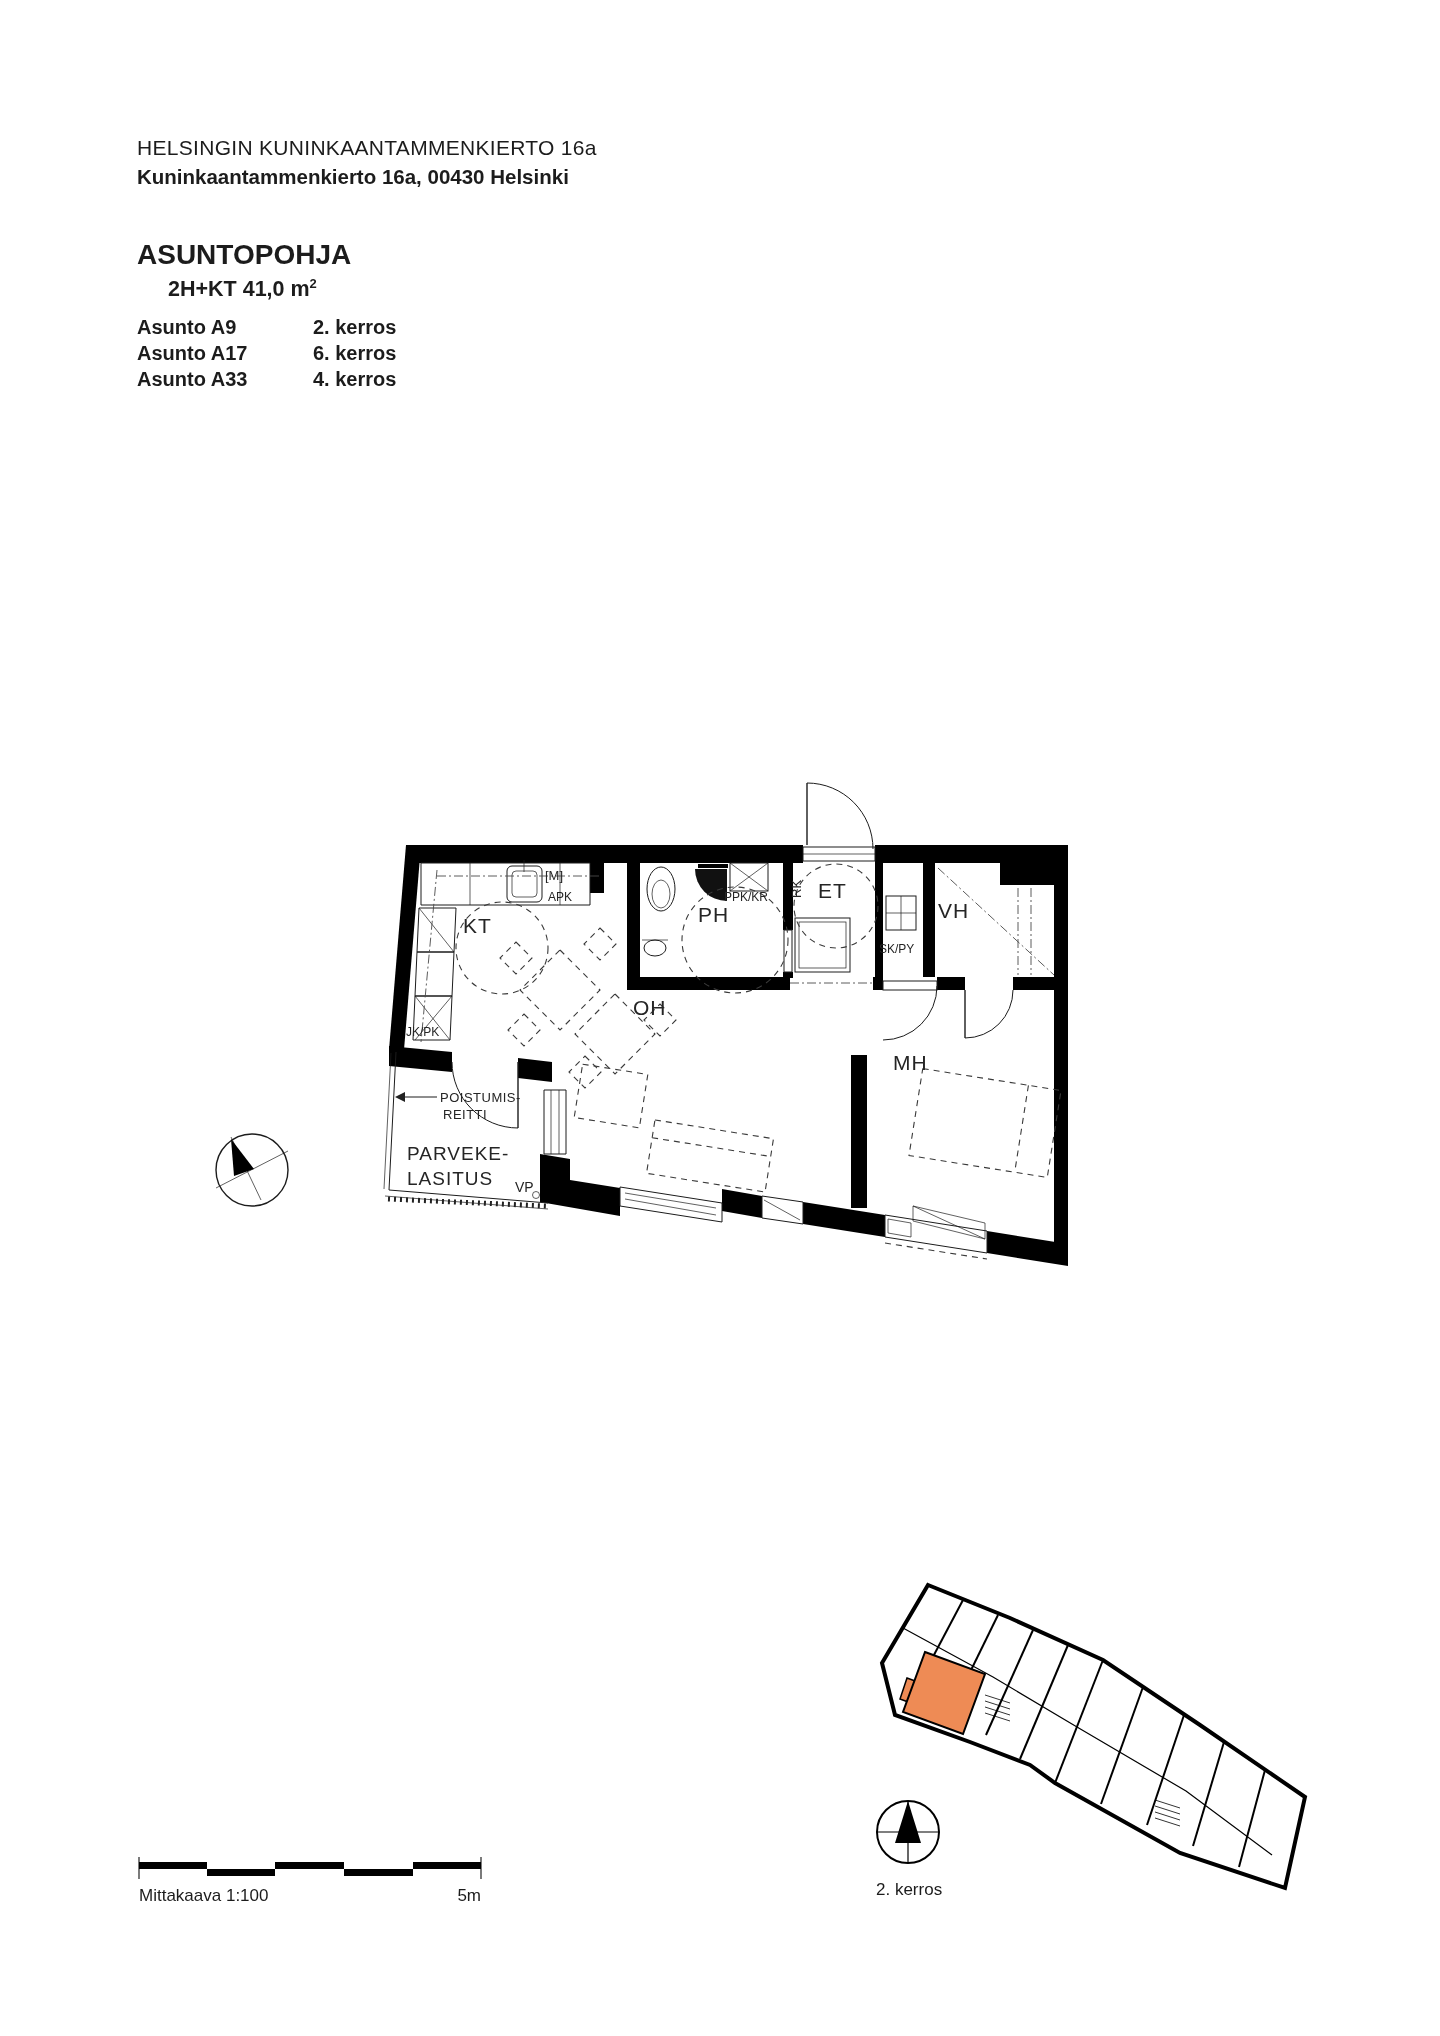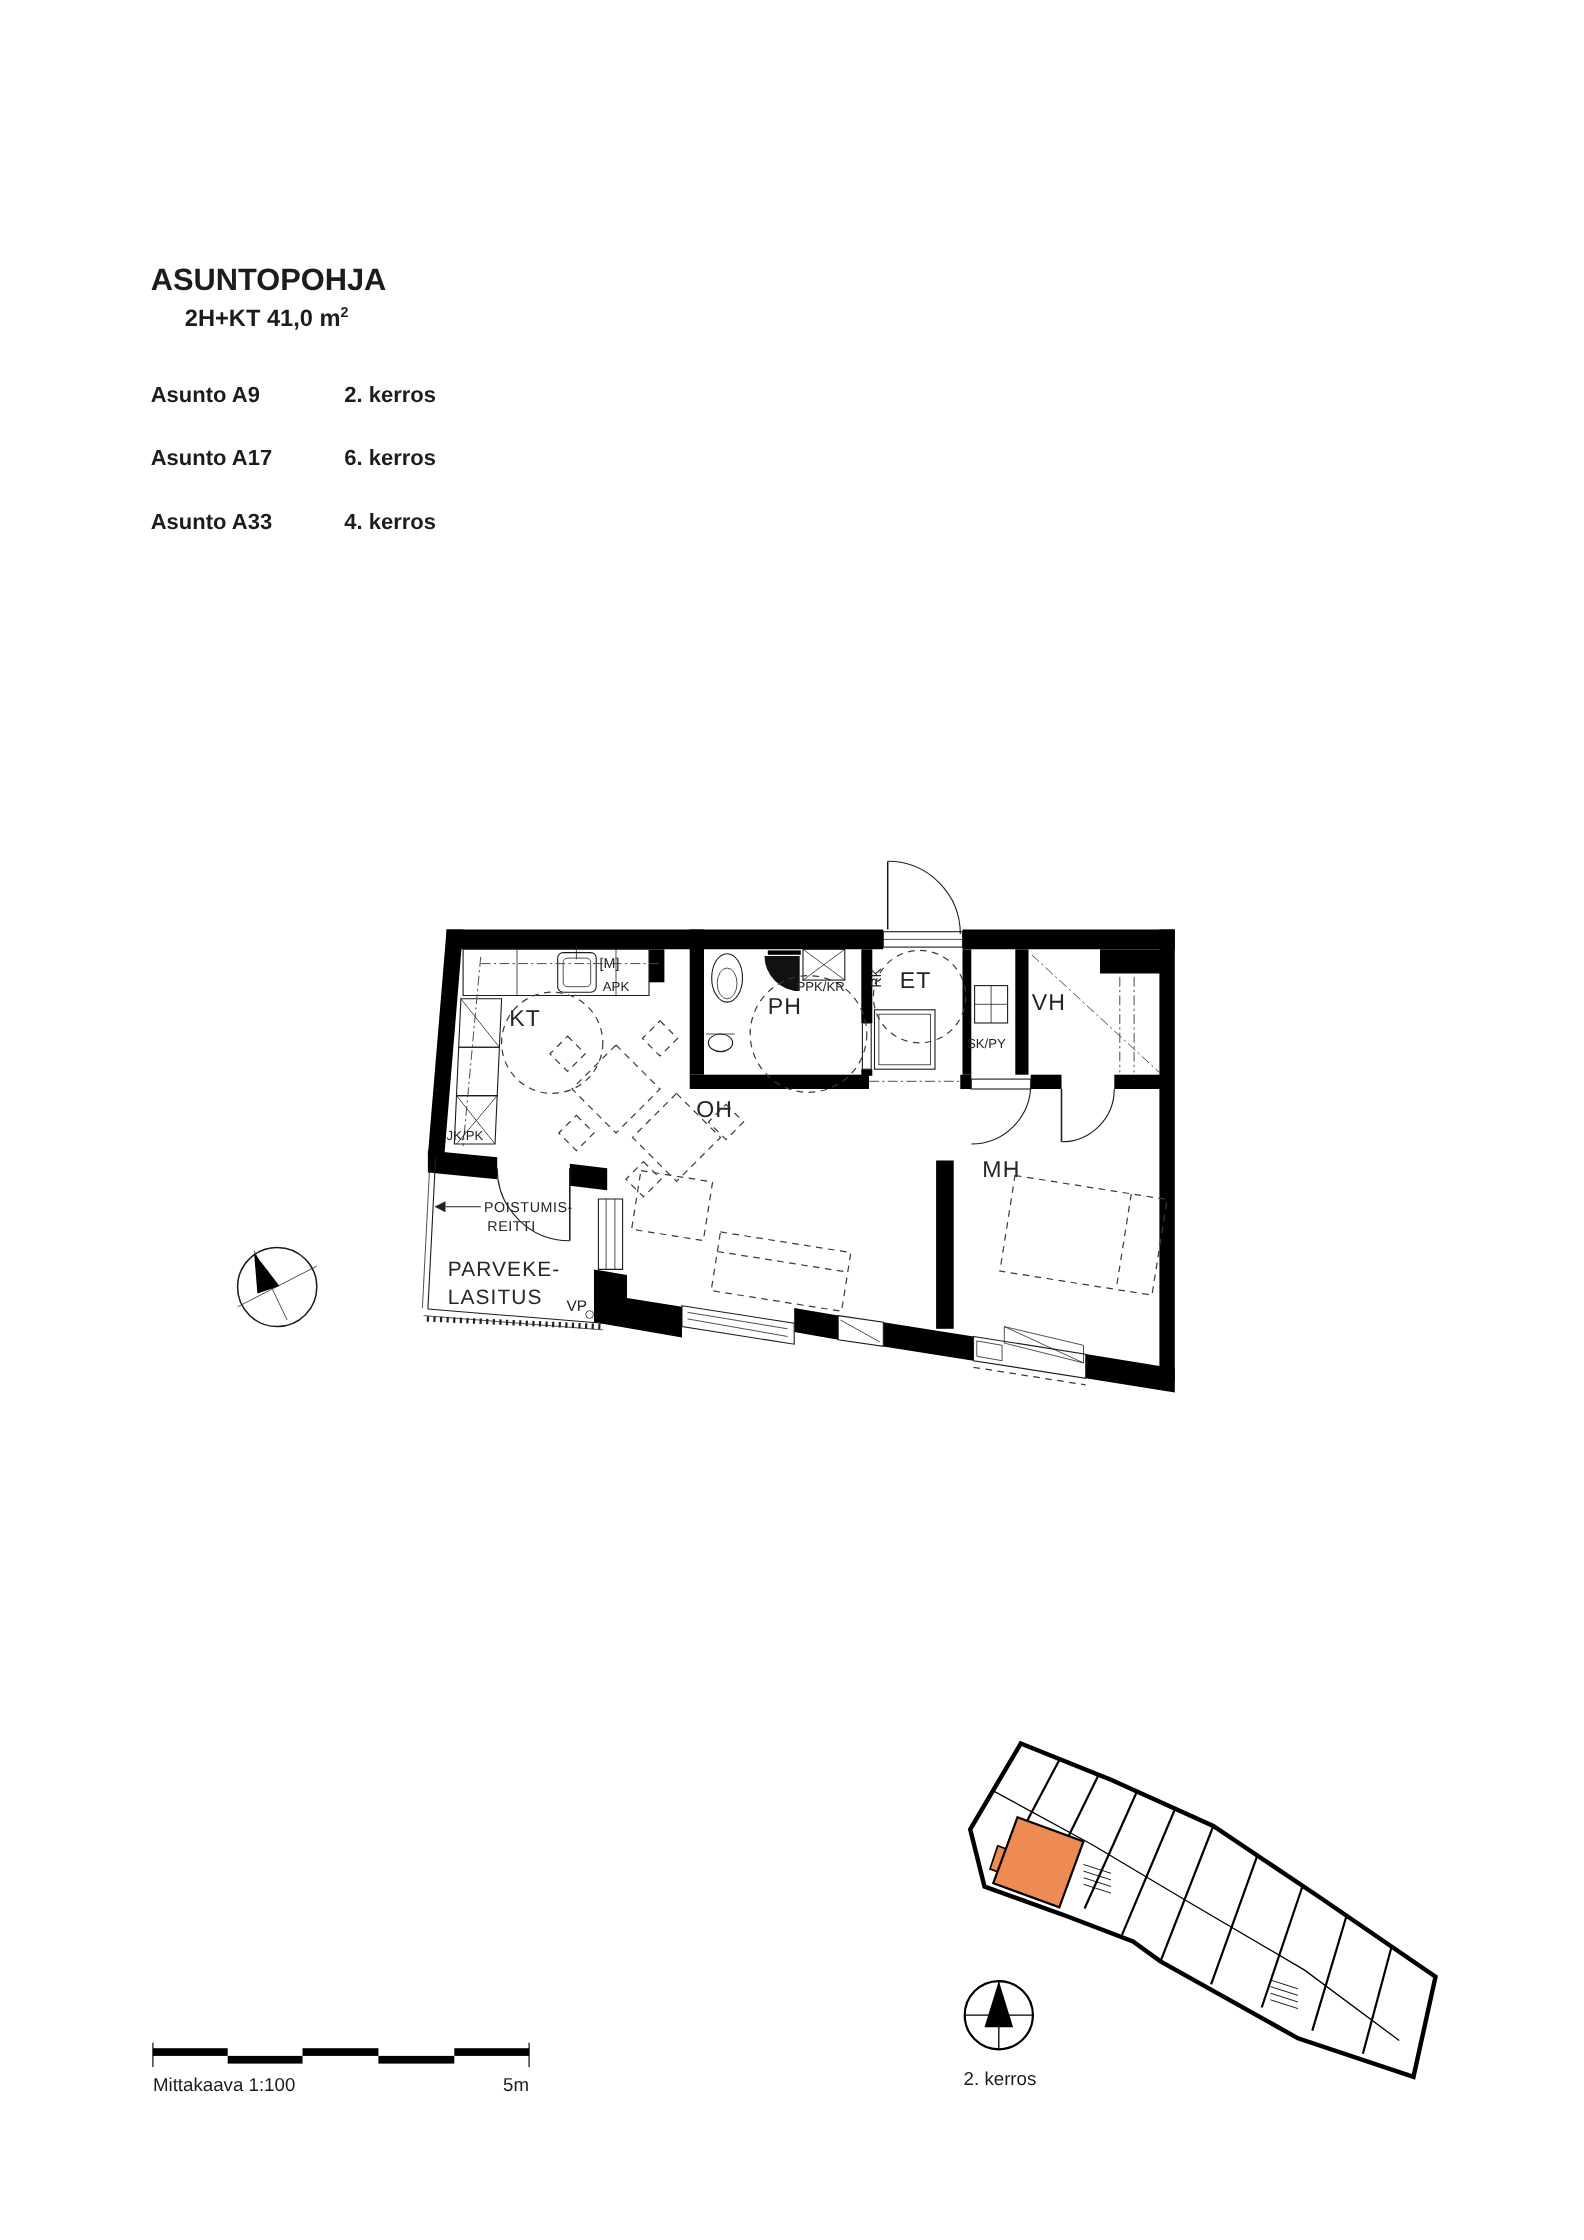--- a/index.html
+++ b/index.html
@@ -4,40 +4,44 @@
 <style>
   html,body{margin:0;padding:0;background:#fff;}
   .page{position:relative;width:1440px;height:2036px;background:#ffffff;overflow:hidden;
         font-family:"Liberation Sans",sans-serif;color:#1c1c1c;}
   .abs{position:absolute;}
   .hdr1{font-size:21px;font-weight:400;letter-spacing:.3px;white-space:nowrap;}
   .hdr2{font-size:20.5px;font-weight:700;margin-top:5px;white-space:nowrap;}
   .ptype{font-size:28px;font-weight:700;}
   .psize{font-size:21.5px;font-weight:700;margin-top:5px;margin-left:31px;}
   .psize sup{font-size:13px;}
-  .aptrow{display:grid;grid-template-columns:176px auto;font-size:20px;font-weight:700;line-height:26px;margin-top:32px;}
+  .aptrow{display:grid;grid-template-columns:176px auto;font-size:20px;font-weight:700;line-height:26px;}
   svg{position:absolute;display:block;}
   svg text{font-family:"Liberation Sans",sans-serif;fill:#252525;}
   .roomlbl{font-size:21px;letter-spacing:1px;}
   .smlbl{font-size:12px;}
   .balclbl{font-size:19px;letter-spacing:1px;}
   .exitlbl{font-size:13px;letter-spacing:.5px;}
   .caption{font-size:17px;fill:#1c1c1c;}
   .thin{stroke:#1c1c1c;stroke-width:1;fill:none;}
   .thin7{stroke:#1c1c1c;stroke-width:.7;fill:none;}
   .dash{stroke:#3a3a3a;stroke-width:1.1;fill:none;stroke-dasharray:6 5;}
   .dashdot{stroke:#4a4a4a;stroke-width:.9;fill:none;stroke-dasharray:9 3 2 3;}
   .wall{fill:#000;stroke:none;}
   .white{fill:#fff;}
 </style>
 </head>
 <body>
 
 <div class="page">
 
+  <div class="abs" style="left:137px;top:136px">
+    <div class="hdr1">HELSINGIN KUNINKAANTAMMENKIERTO 16a</div>
+    <div class="hdr2">Kuninkaantammenkierto 16a, 00430 Helsinki</div>
+  </div>
 
   <div class="abs" style="left:137px;top:239px">
     <div class="ptype">ASUNTOPOHJA</div>
     <div class="psize"><span>2H+KT 41,0 m</span><sup>2</sup></div>
   </div>
 
   <div class="abs" style="left:137px;top:314px">
     <div class="aptrow">
       <span>Asunto A9</span>
       <span>2. kerros</span>

